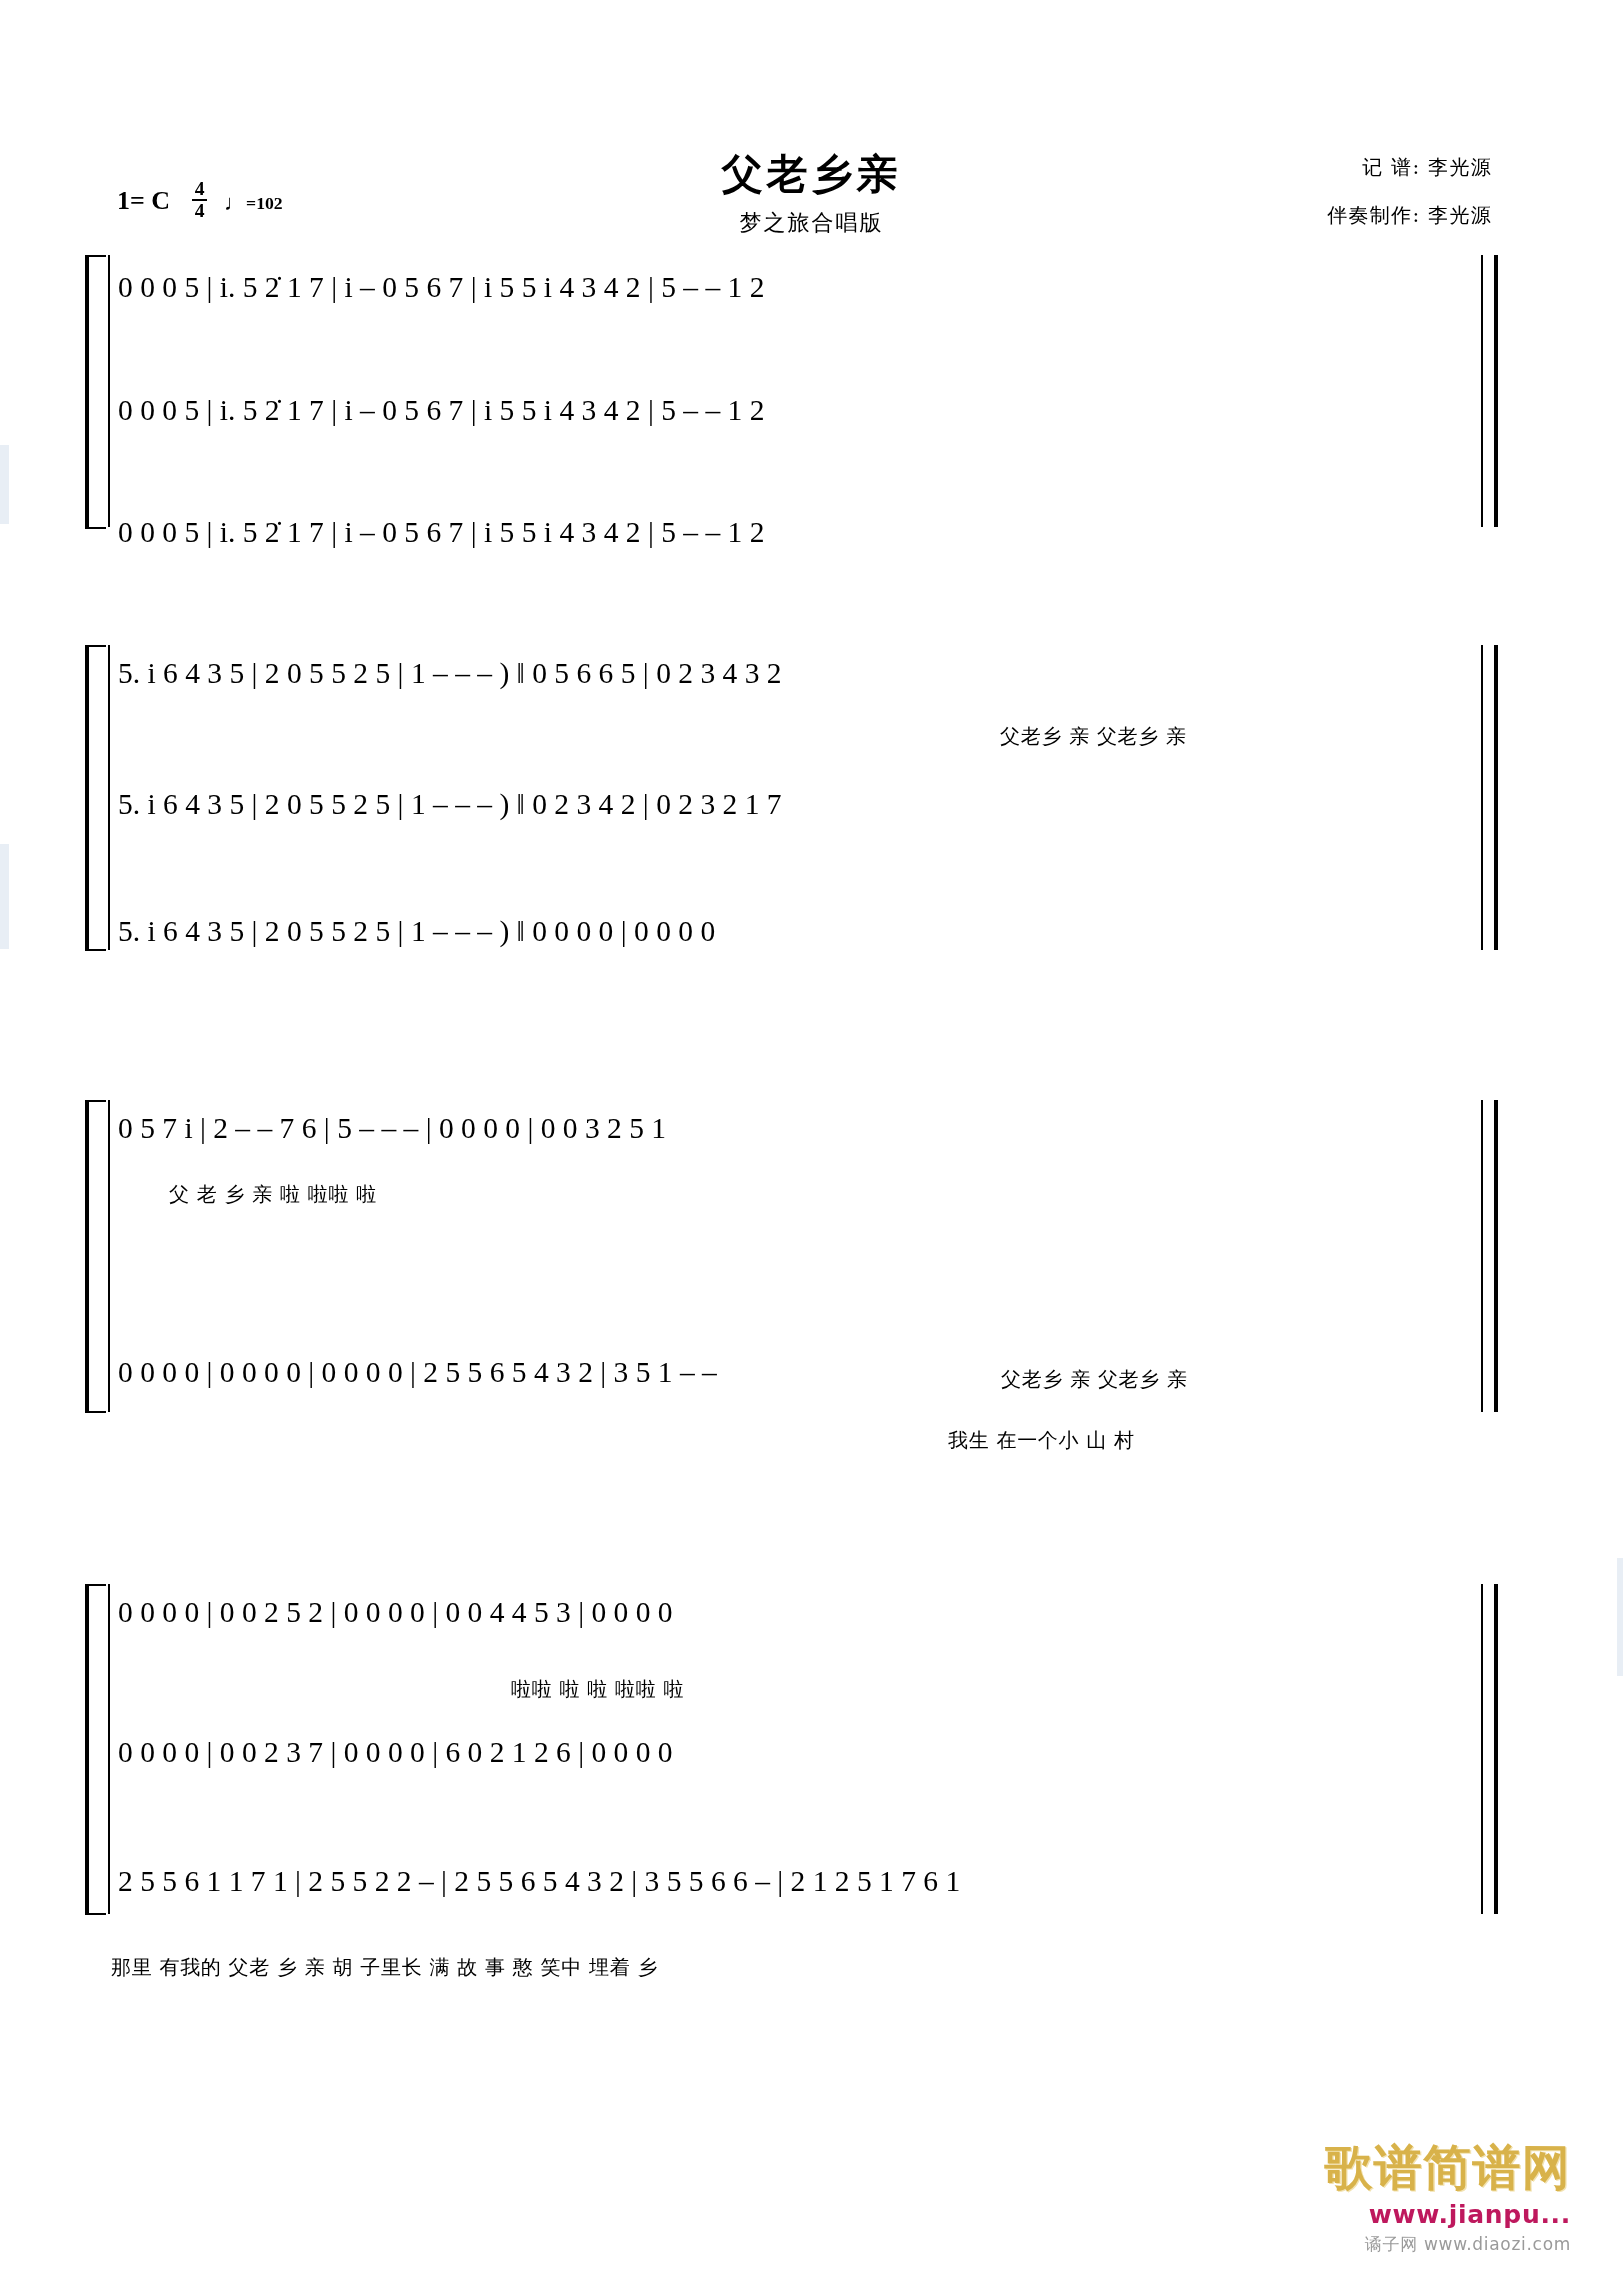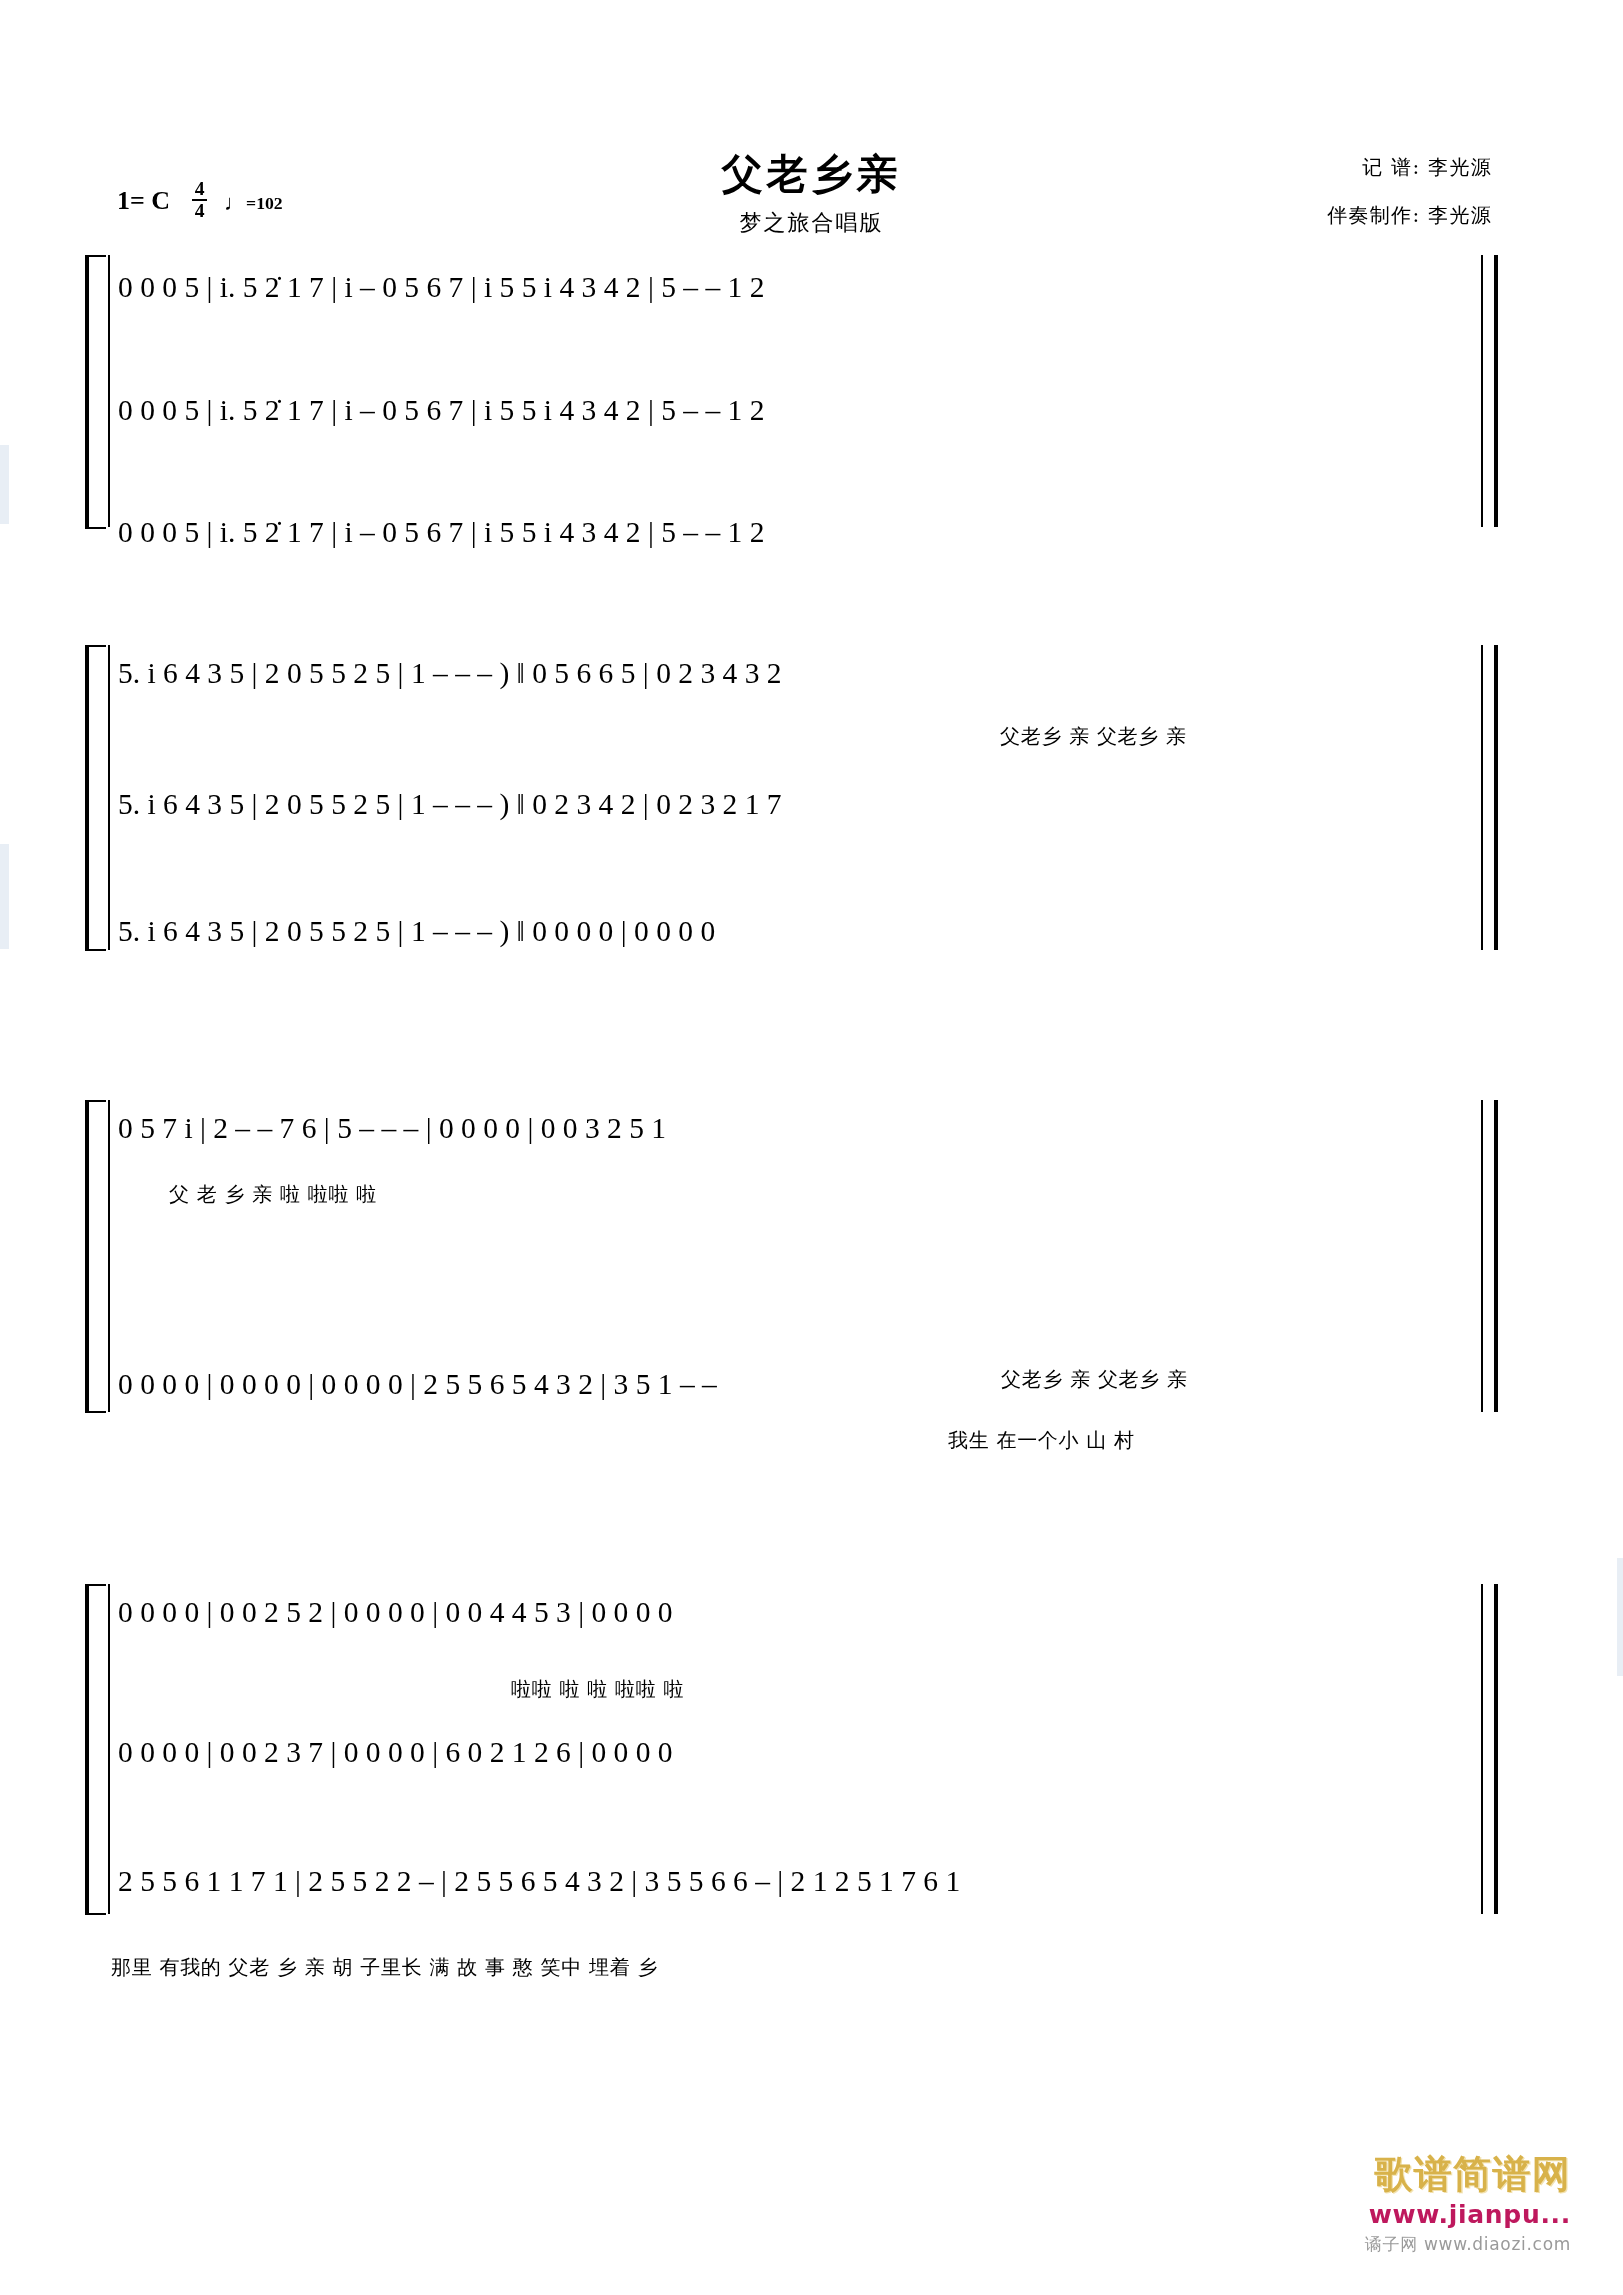--- a/index.html
+++ b/index.html
@@ -131,21 +131,21 @@
   }
 
   .watermark {
     position: absolute;
     right: 52px;
     bottom: 39px;
     text-align: right;
     font-family: "DejaVu Sans", sans-serif;
   }
   .wm1 {
-    font-size: 38px;
+    font-size: 48px;
     font-weight: bold;
     color: #d8b24a;
     letter-spacing: 1.3px;
     text-shadow: 1.3px 1.3px 0 #f2e2b0;
   }
   .wm2 {
     font-size: 25px;
     font-weight: bold;
     color: #be185d;
     letter-spacing: 0.7px;
@@ -220,21 +220,21 @@
   </div>
 
   <div class="system" style="top:1100px; height:301px; width:1322px;">
     <div class="brace" style="left:85px; top:0; height:309px;"></div>
     <div class="brace-inner" style="left:108px; top:0; height:312px;"></div>
     <div class="endbar" style="left:1481px; top:0; height:312px;"></div>
 
     <div class="staff-row" style="left:118px; top:11.8px;">
       <span class="notes">0   5   7   i | 2  –  –  7 6 | 5  –  –  – | 0   0   0   0 | 0   0 3 2 5 1</span>
     </div>
-    <div class="staff-row" style="left:118px; top:268px;">
+    <div class="staff-row" style="left:118px; top:256px;">
       <span class="notes">0   0   0   0 | 0   0   0   0 | 0   0   0   0 | 2 5 5 6 5 4 3 2 | 3 5 1  –  –</span>
     </div>
   </div>
   <div style="position:absolute; left:169px; top:1181px;">
     <span class="lyrics">父  老     乡        亲                                             啦 啦啦 啦</span>
   </div>
   <div style="position:absolute; left:948px; top:1427px;">
     <span class="lyrics">我生  在一个小    山  村</span>
   </div>
 

